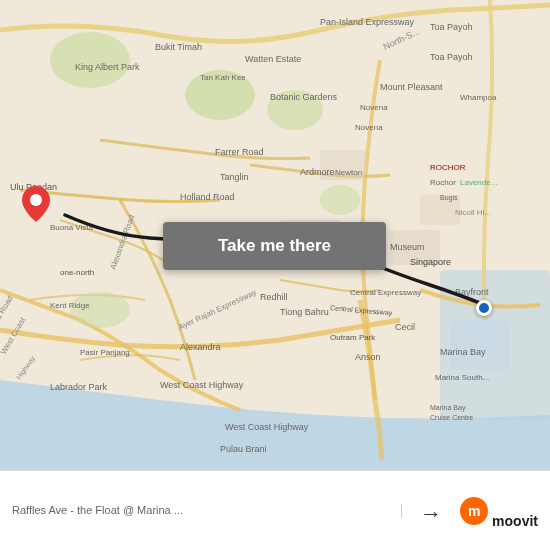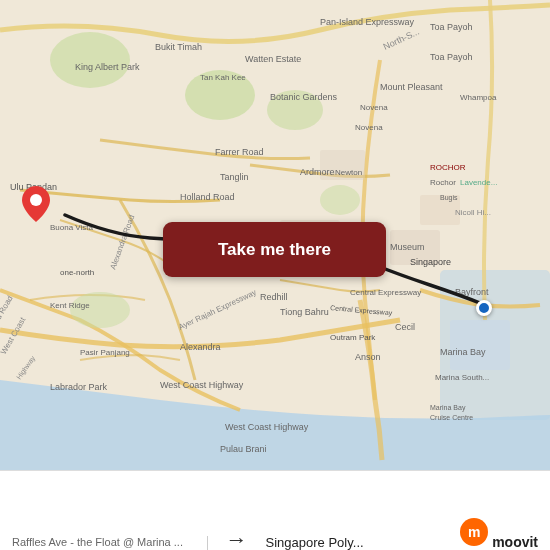--- a/index.html
+++ b/index.html
@@ -16,25 +16,25 @@
     #map-svg {
       width: 100%;
       height: 100%;
     }
 
     #take-me-there-btn {
       position: absolute;
       top: 222px;
       left: 163px;
       width: 223px;
-      height: 55px;
-      background: #7f1d1d;
+      height: 48px;
+      background: #737373;
       color: white;
       border: none;
-      border-radius: 9px;
+      border-radius: 4px;
       font-size: 17px;
       font-weight: bold;
       cursor: pointer;
       display: flex;
       align-items: center;
       justify-content: center;
       box-shadow: 0 2px 8px rgba(0,0,0,0.3);
     }
 
     #destination-pin {
@@ -63,21 +63,21 @@
       width: 100%;
       height: 100%;
       pointer-events: none;
     }
 
     #footer {
       width: 550px;
       height: 80px;
       background: white;
       display: flex;
-      align-items: flex-end;
+      align-items: center;
       border-top: 1px solid #ddd;
       padding: 0 12px;
     }
 
     #footer-left {
       flex: 1;
       display: flex;
       flex-direction: column;
       justify-content: center;
       padding-right: 8px;
@@ -280,21 +280,18 @@
   
 </div>
 
 <div id="footer">
   <div id="footer-left">
     <div id="footer-left-label">Raffles Ave - the Float @ Marina ...</div>
   </div>
 
   <div id="footer-arrow">→</div>
 
-  <div id="footer-right">
-    <div id="footer-right-value">Singapore Poly...</div>
-  </div>
 
   <div id="moovit-logo">
     <div id="moovit-logo-circle">m</div>
     <span id="moovit-logo-text">moovit</span>
   </div>
 </div>
 
 </body></html>

